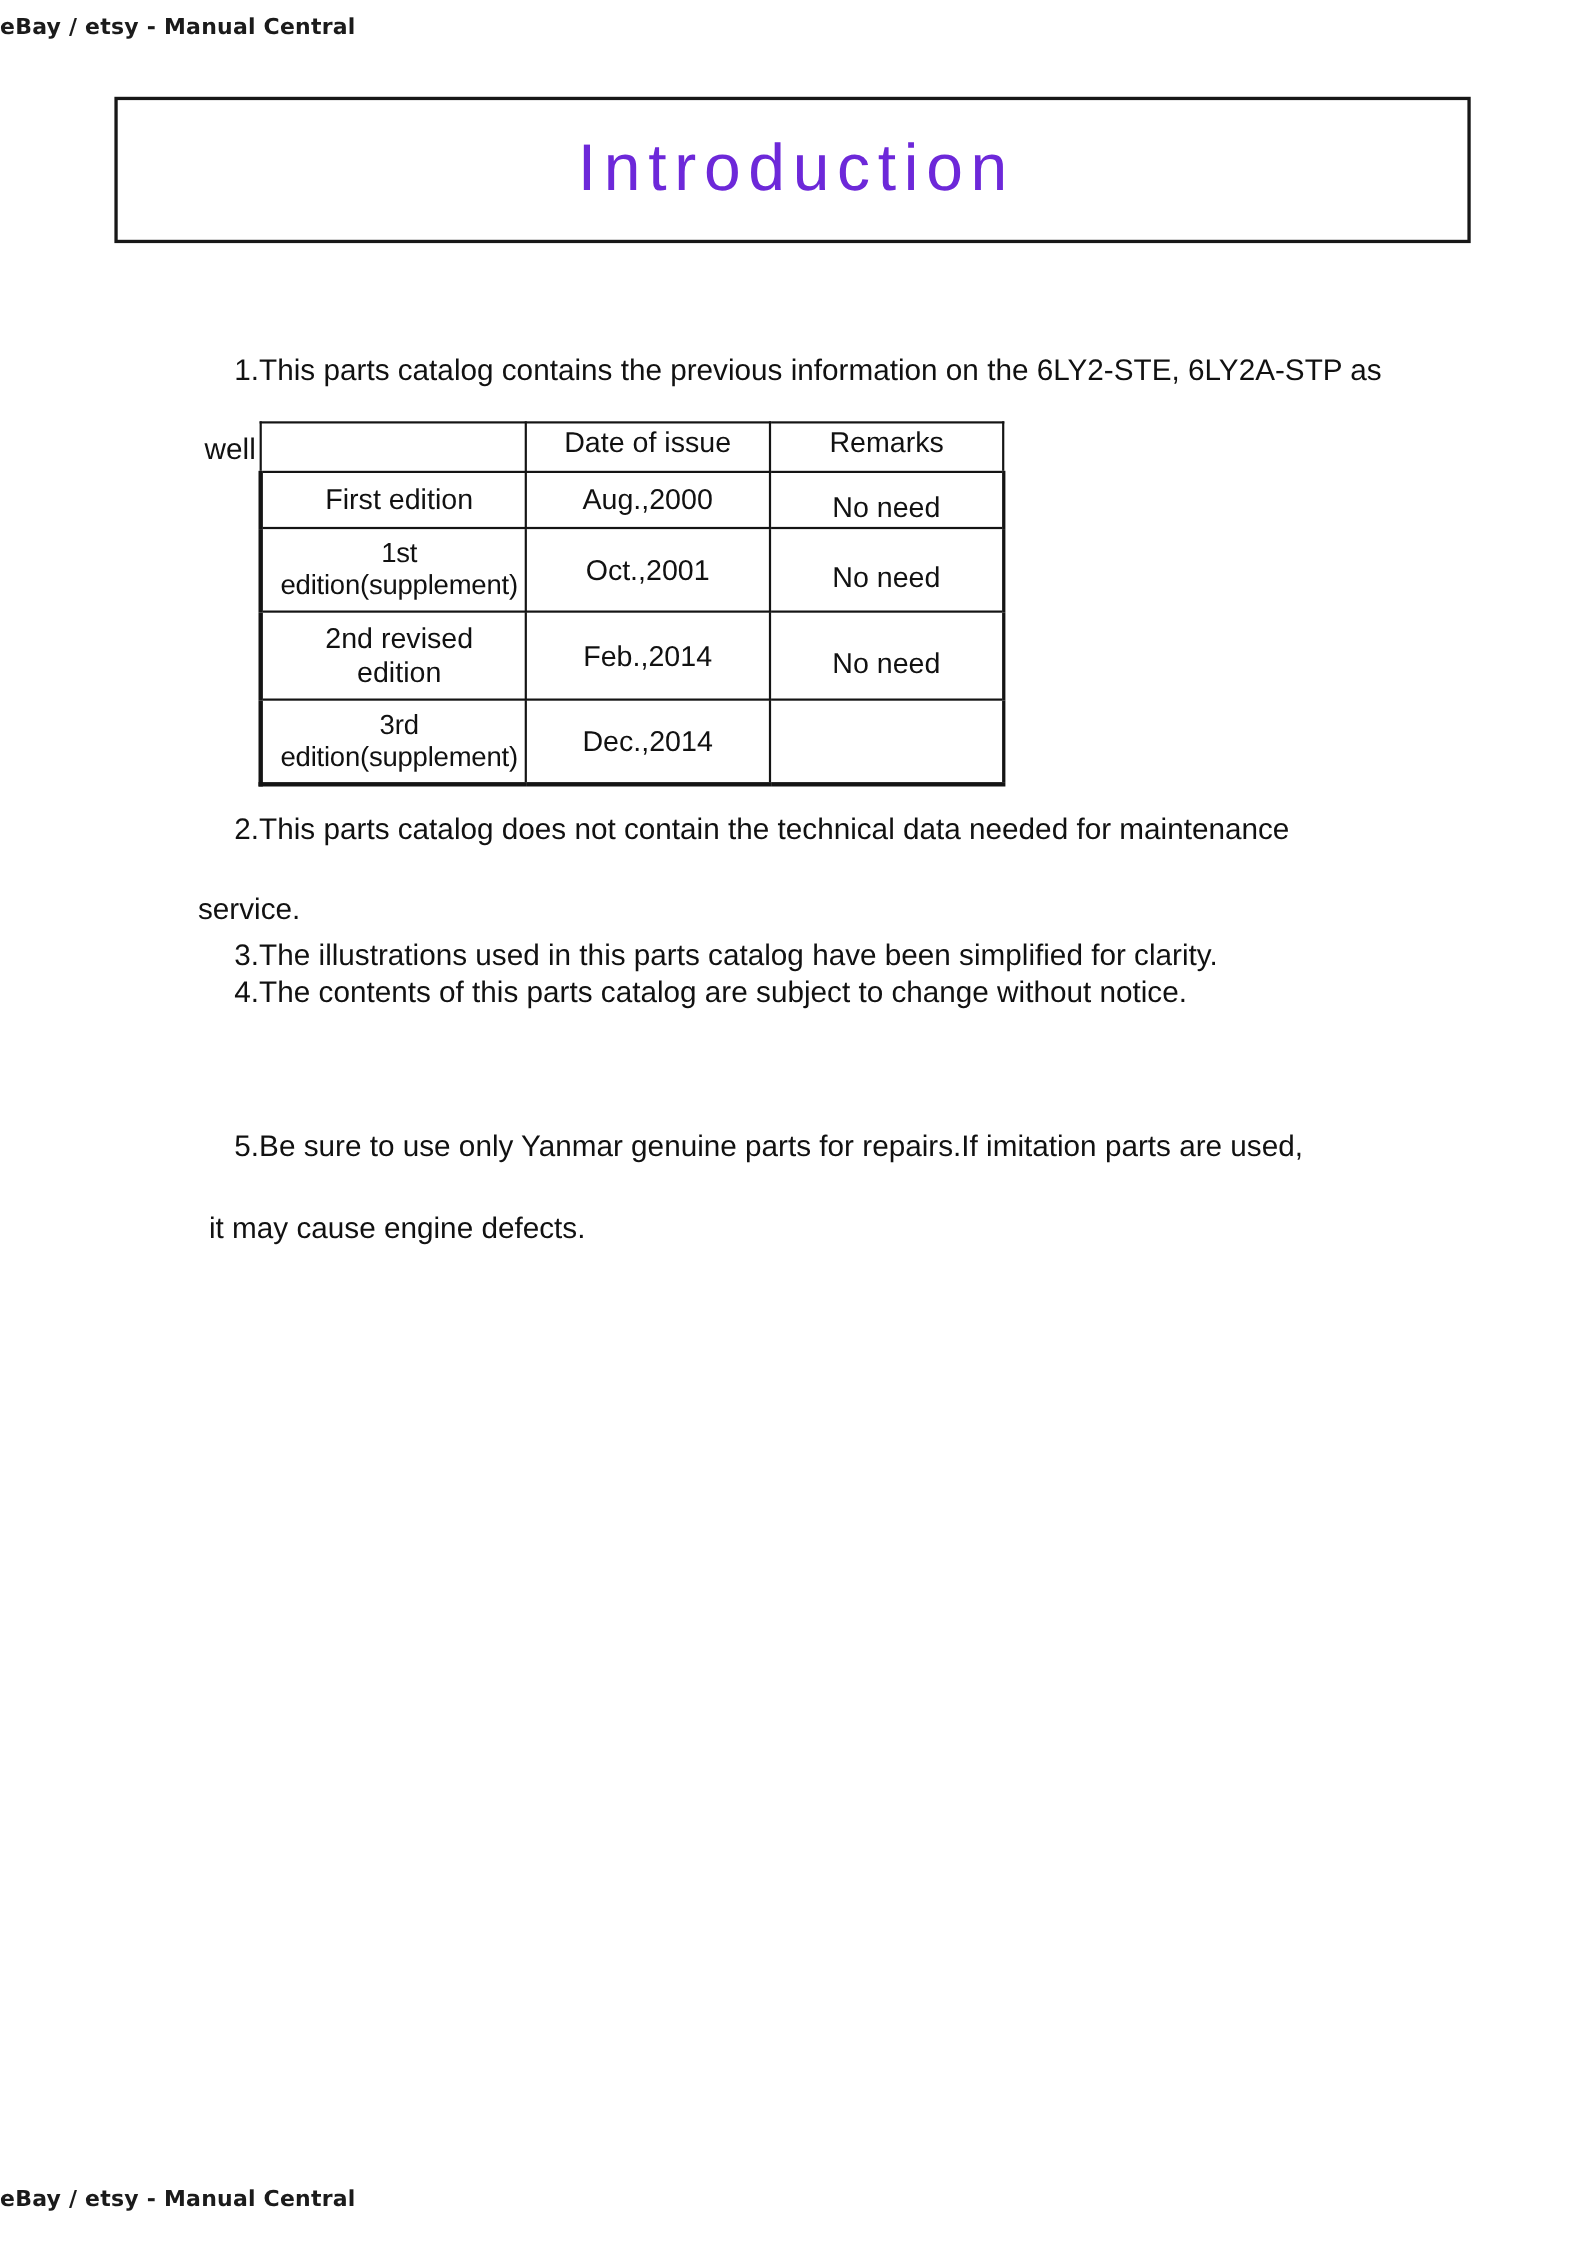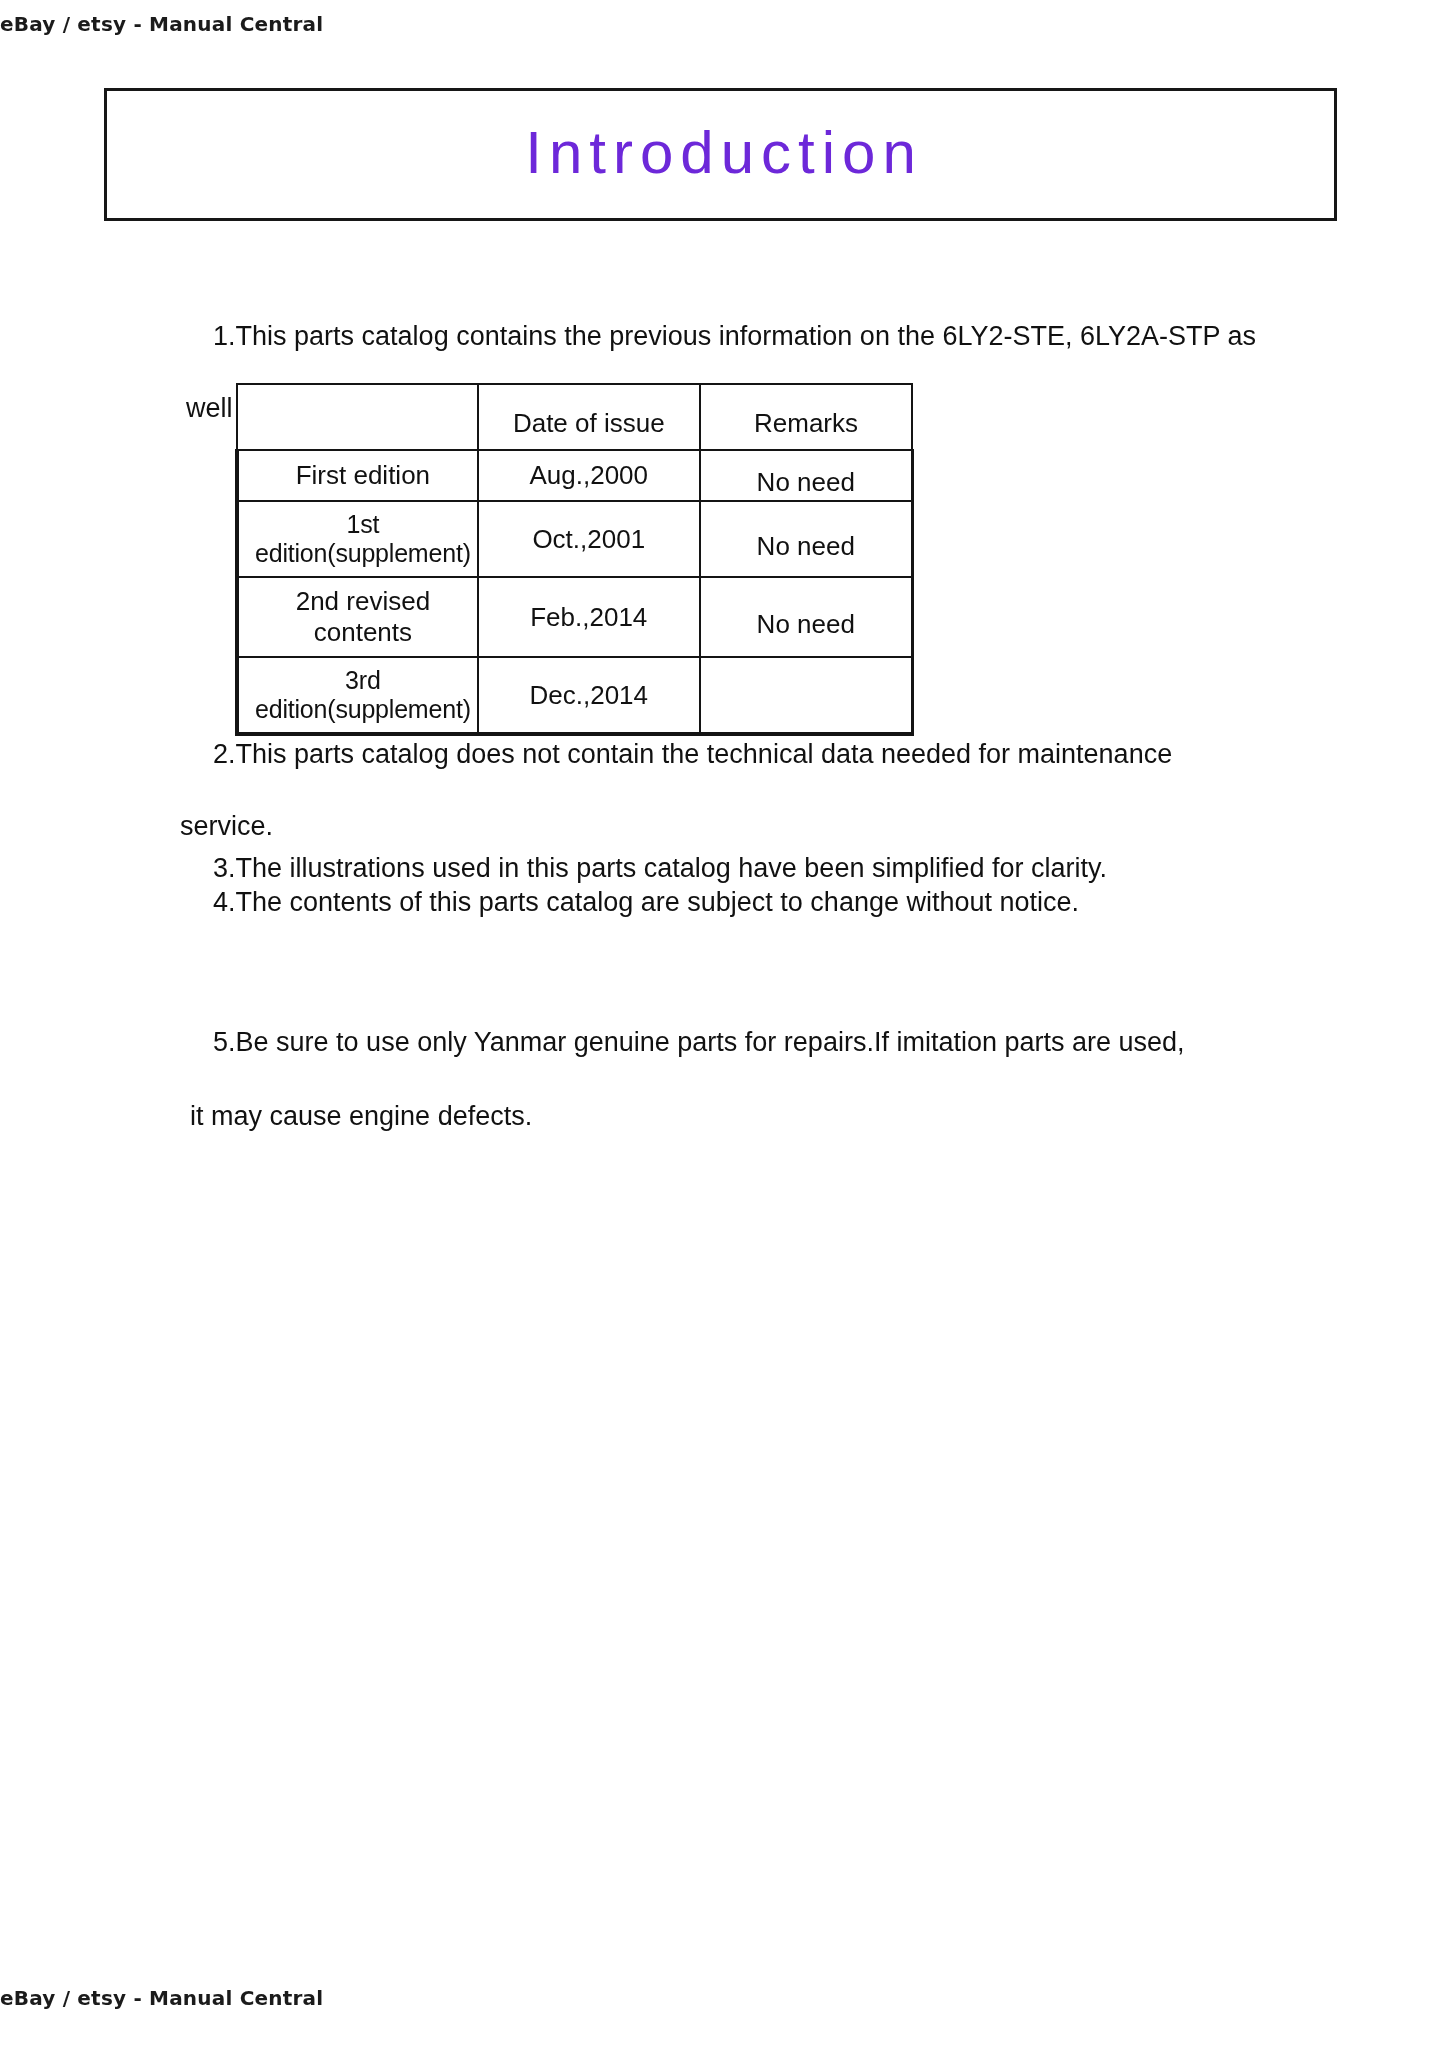--- a/index.html
+++ b/index.html
@@ -132,21 +132,21 @@
   td.label-left .cell-pad { padding-left: 16px; }
 
   
   .cond {
     font-stretch: condensed;
     font-size: 25px;
     letter-spacing: -0.2px;
   }
 
   .remark-cell .cell-pad { padding-top: 16px; padding-bottom: 2px; }
-  .head-cell .cell-pad   { padding-top: 23px; padding-bottom: 10px; }
+  .head-cell .cell-pad   { padding-top: 2px; padding-bottom: 10px; }
 
   
   .issue-table { box-shadow: 0 0 0 0 transparent; }
   .issue-table tr:last-child td { border-bottom-width: 4px; }
   .issue-table td:first-child { border-left-width: 4px; }
   .issue-table td:last-child  { border-right-width: 3px; }
 </style>
 </head>
 <body>
 
@@ -195,21 +195,21 @@
             </td>
           <td class="c-date">
               <span class="cell-pad">Oct.,2001</span>
             </td>
           <td class="c-remark remark-cell">
               <span class="cell-pad">No need</span>
             </td>
         </tr>
         <tr>
           <td class="c-label label-left">
-              <span class="cell-pad">2nd revised contents</span>
+              <span class="cell-pad">2nd revised edition</span>
             </td>
           <td class="c-date">
               <span class="cell-pad">Feb.,2014</span>
             </td>
           <td class="c-remark remark-cell">
               <span class="cell-pad">No need</span>
             </td>
         </tr>
         <tr>
           <td class="c-label label-left">

